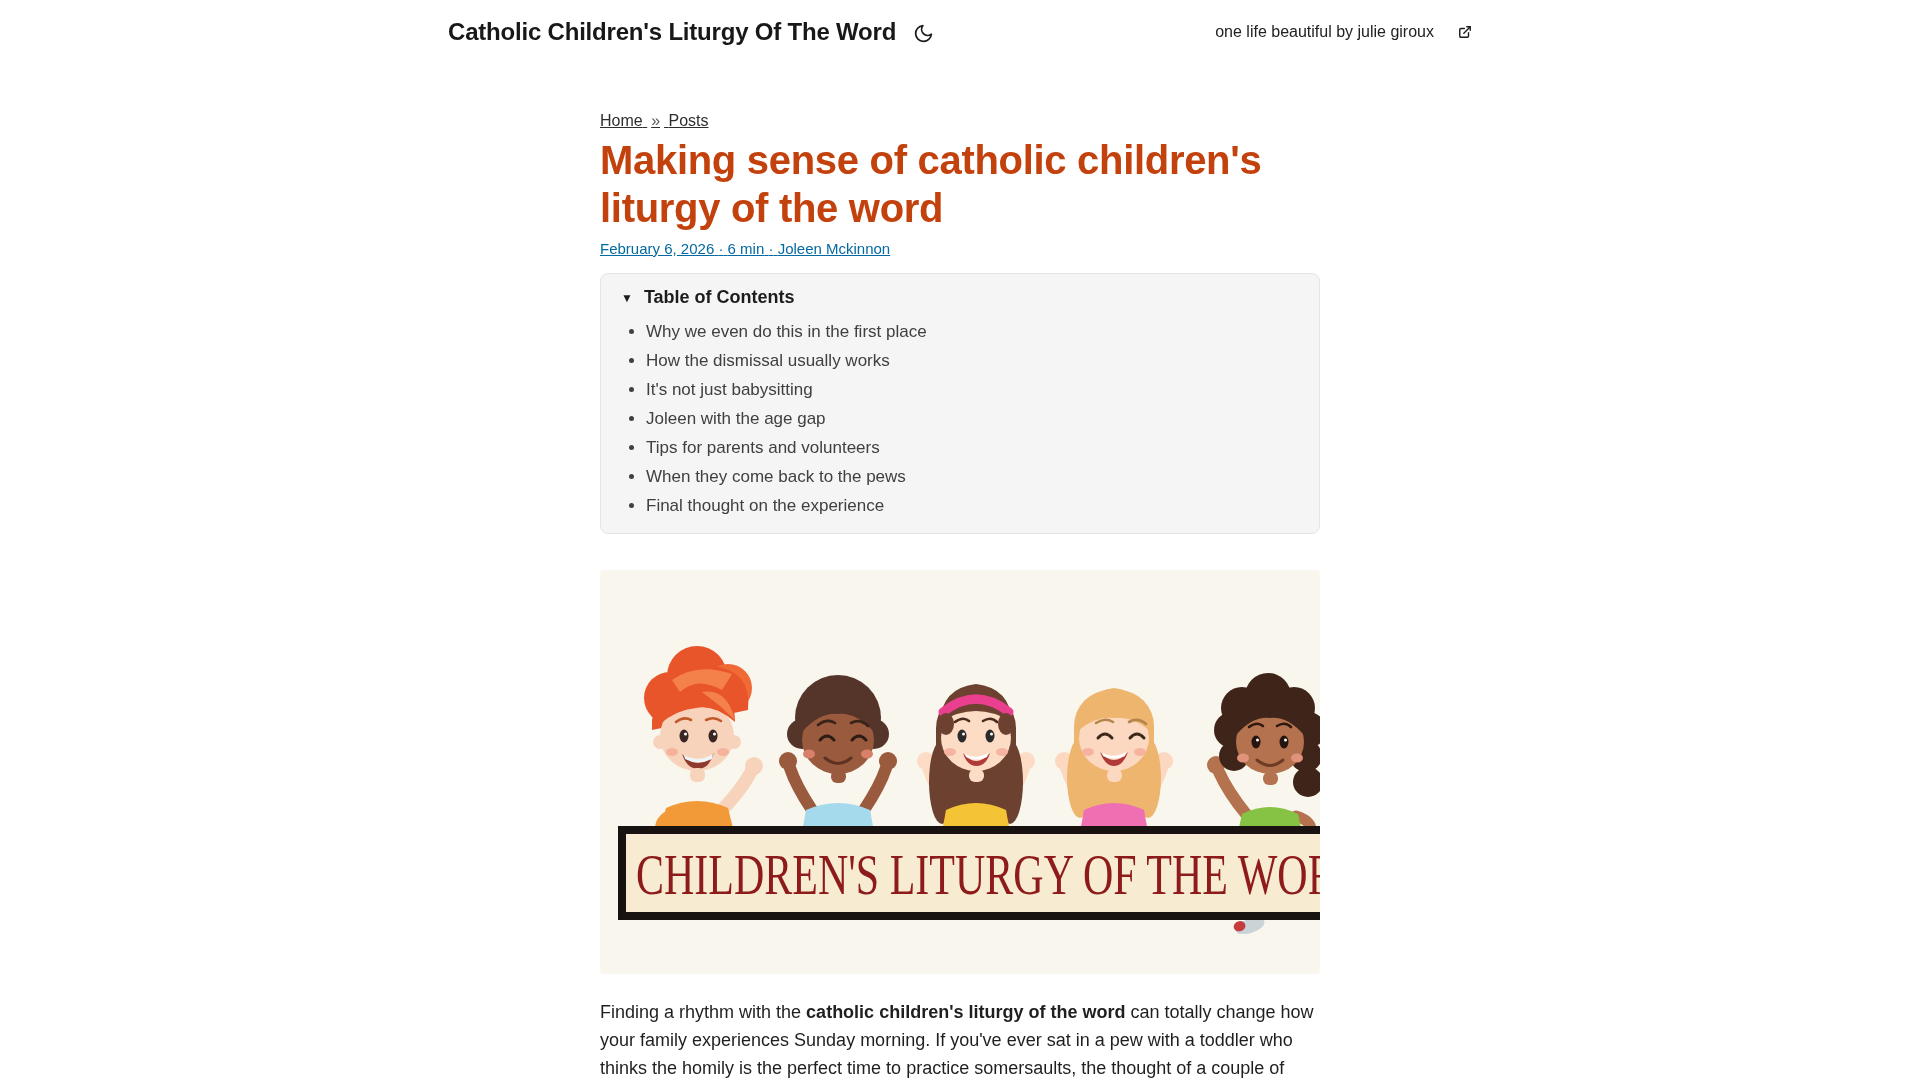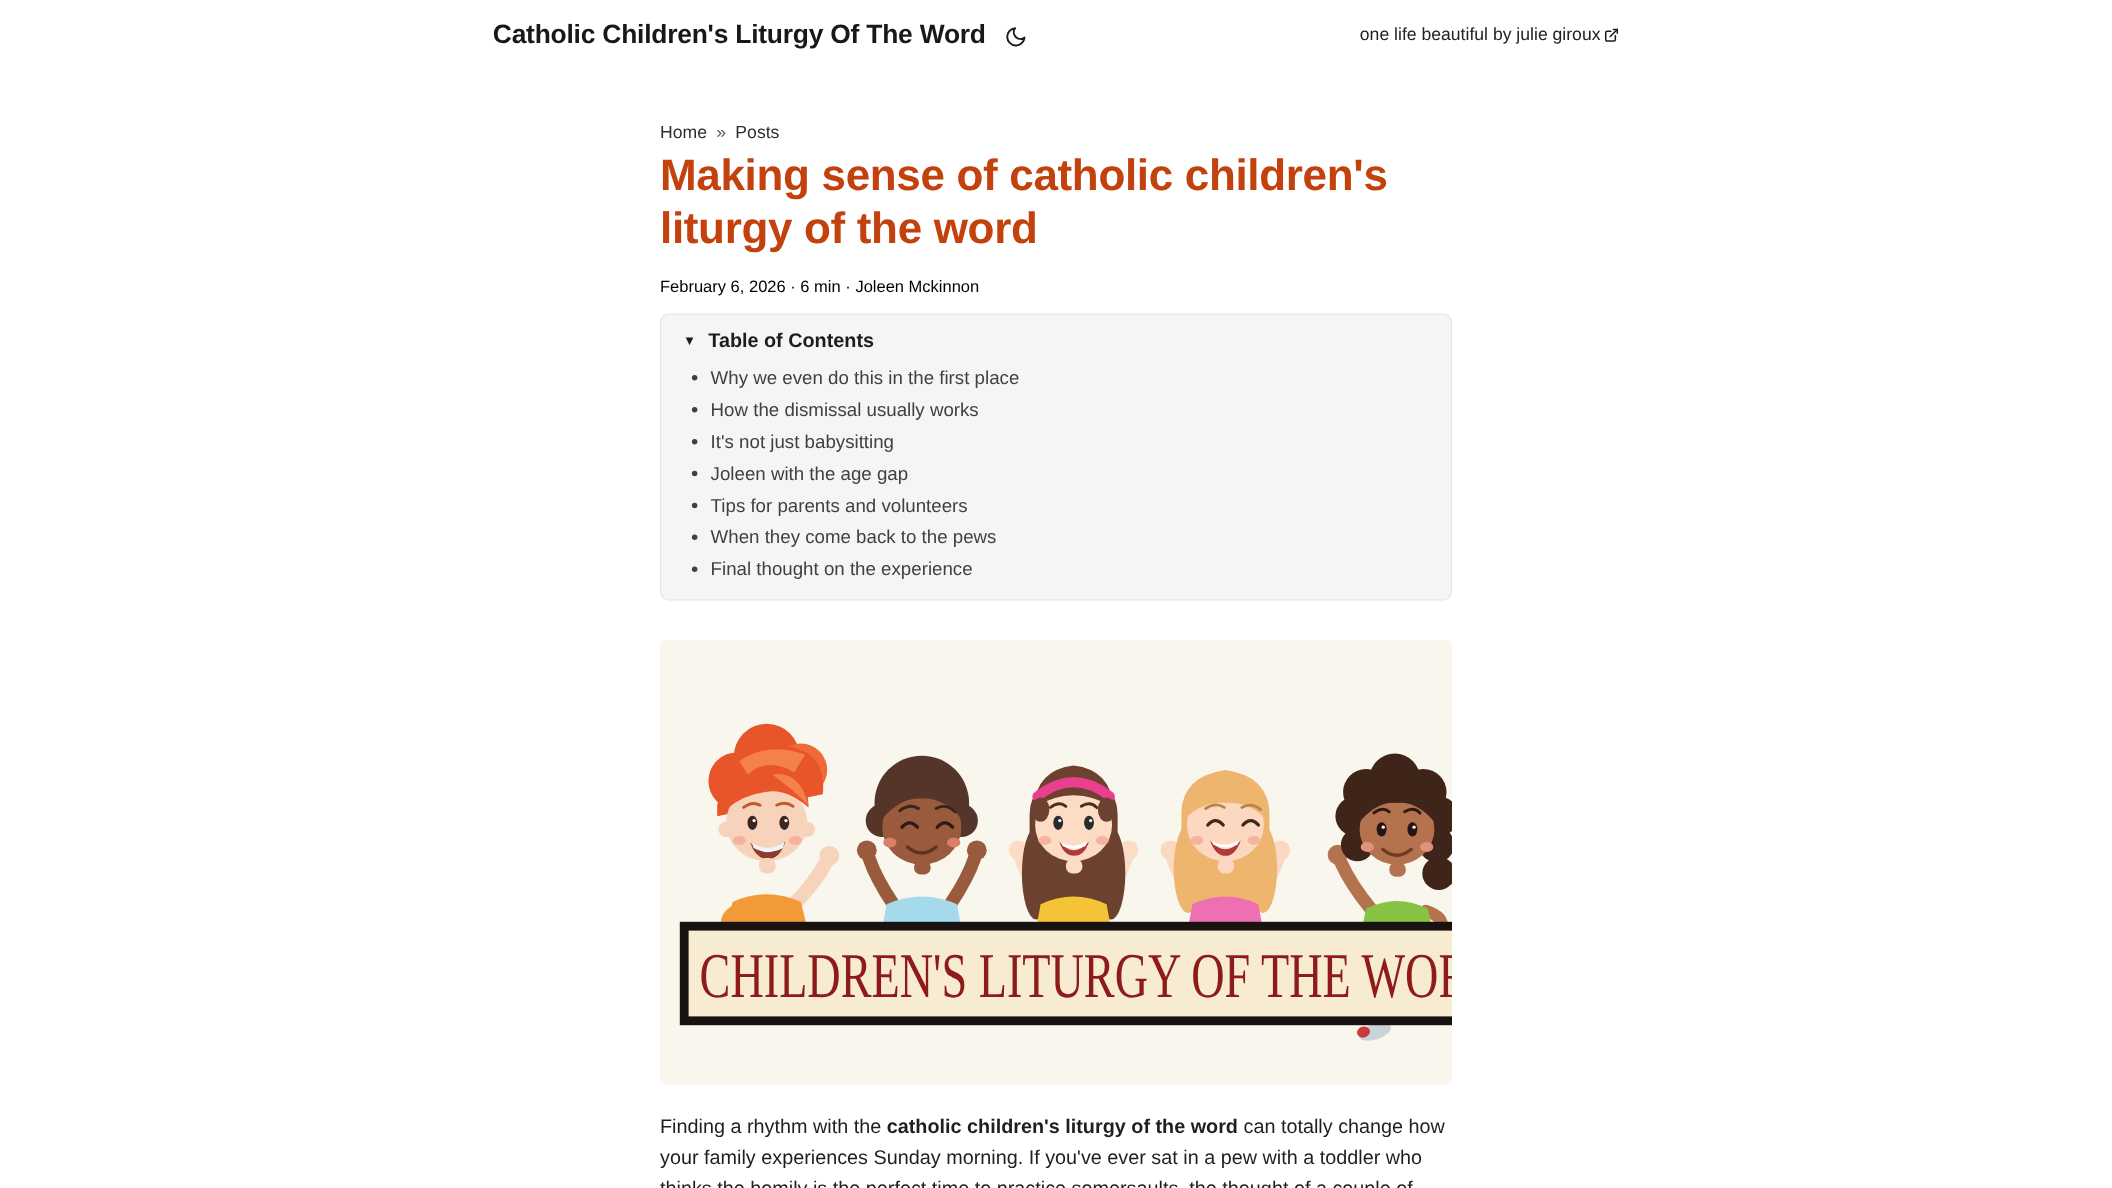--- a/index.html
+++ b/index.html
@@ -20,33 +20,33 @@
   .site-title {
     font-size: 24px; font-weight: 700; color: #181818;
     text-decoration: none; letter-spacing: -0.2px; cursor: pointer;
   }
   .theme-toggle {
     background: none; border: none; padding: 2px; margin-top: 3px;
     cursor: pointer; display: flex; align-items: center;
   }
   .nav-menu { display: flex; align-items: center; }
   .nav-link {
-    display: flex; align-items: center; gap: 3px;
+    display: flex; align-items: center; gap: 24px;
     font-size: 16px; color: #222222; text-decoration: none; cursor: pointer;
   }
   
   .main { max-width: 768px; margin: 0 auto; padding: 48px 24px 0; }
-  .breadcrumb { font-size: 16px; color: #2e2e2e; }
+  .breadcrumb { font-size: 16px; color: #2e2e2e; text-decoration: underline; }
   .breadcrumb a { color: #2e2e2e; text-decoration: none; cursor: pointer; }
   .breadcrumb .sep { color: #5a5a5a; margin: 0 4px; }
   .post-title {
     margin: 6px 0 0; font-size: 40px; line-height: 48px;
     font-weight: 700; color: #c2410c; letter-spacing: -0.3px;
   }
-  .post-meta { margin-top: 20px; font-size: 15px; color: #000000; }
+  .post-meta { margin-top: 8px; font-size: 15px; color: #0369a1; text-decoration: underline; }
   
   .toc {
     margin-top: 16px; background: #f5f5f5;
     border: 1px solid #e4e4e4; border-radius: 8px;
   }
   .toc-summary {
     display: flex; align-items: center; gap: 11px;
     padding: 13px 20px 6px; cursor: pointer;
     font-size: 18px; font-weight: 700; color: #1c1c1c;
   }

